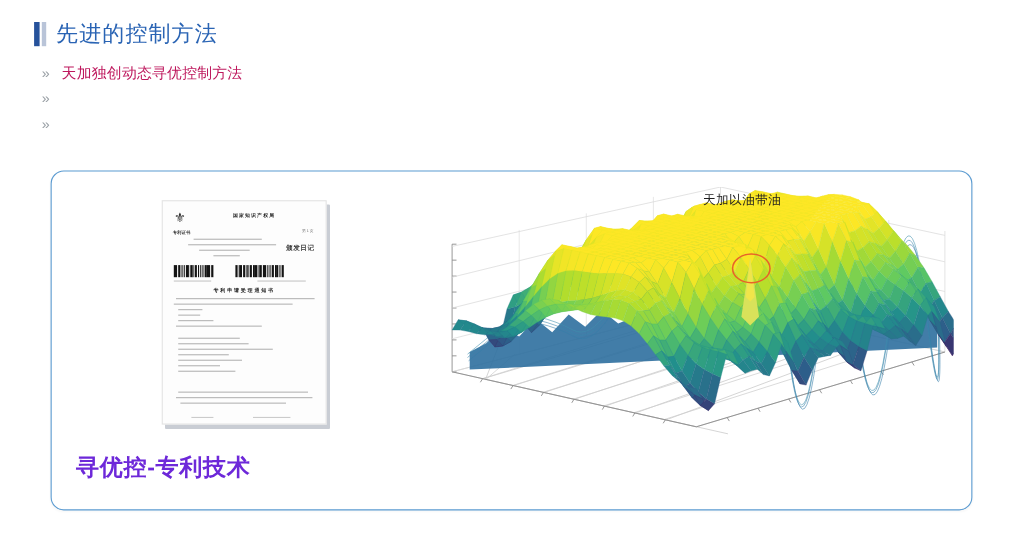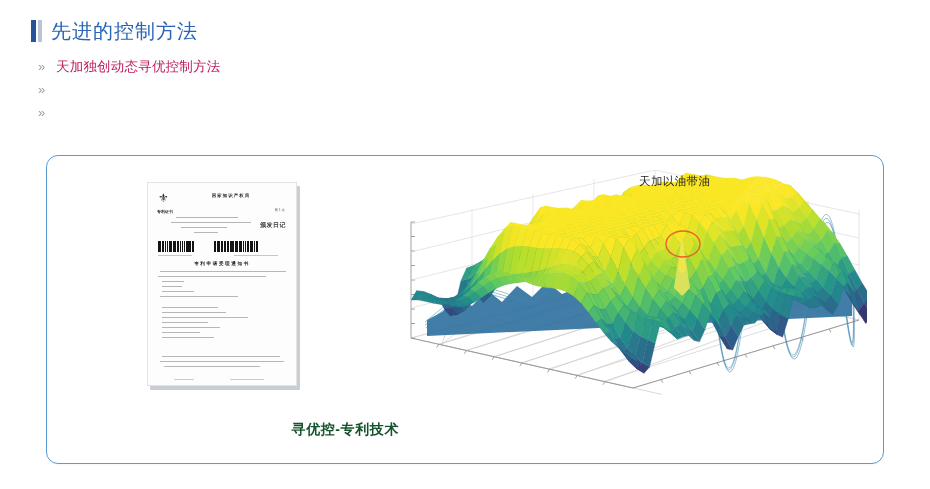--- a/index.html
+++ b/index.html
@@ -206,24 +206,24 @@
     font-size: 4.6px;
     letter-spacing: 1.6px;
     color: #1a1a1a;
     font-weight: bold;
   }
   .caption {
     position: absolute;
     bottom: 24px;
     left: 0;
     width: 100%;
-    text-align: right;
-    font-size: 14px;
+    text-align: left;
+    font-size: 21px;
     font-weight: bold;
-    color: #14532d;
+    color: #6d28d9;
     letter-spacing: 0.6px;
   }
 
   
   .panel-right {
     position: absolute;
     left: 340px;
     top: 0px;
     width: 498px;
     height: 100%;

